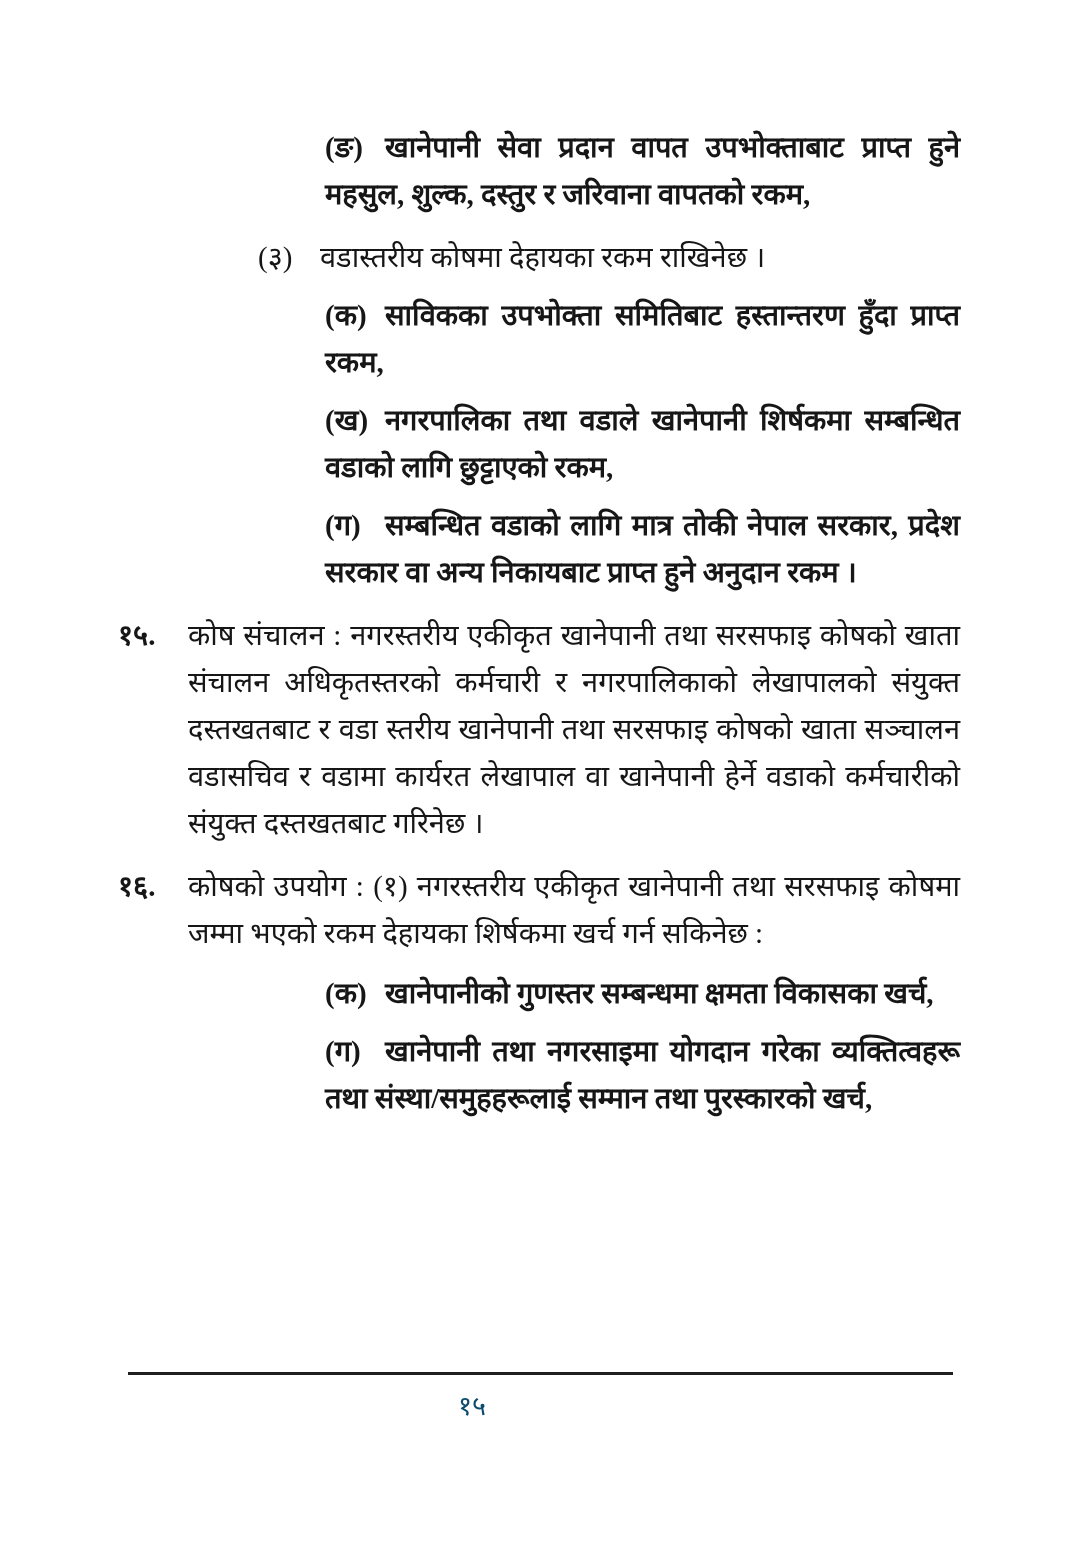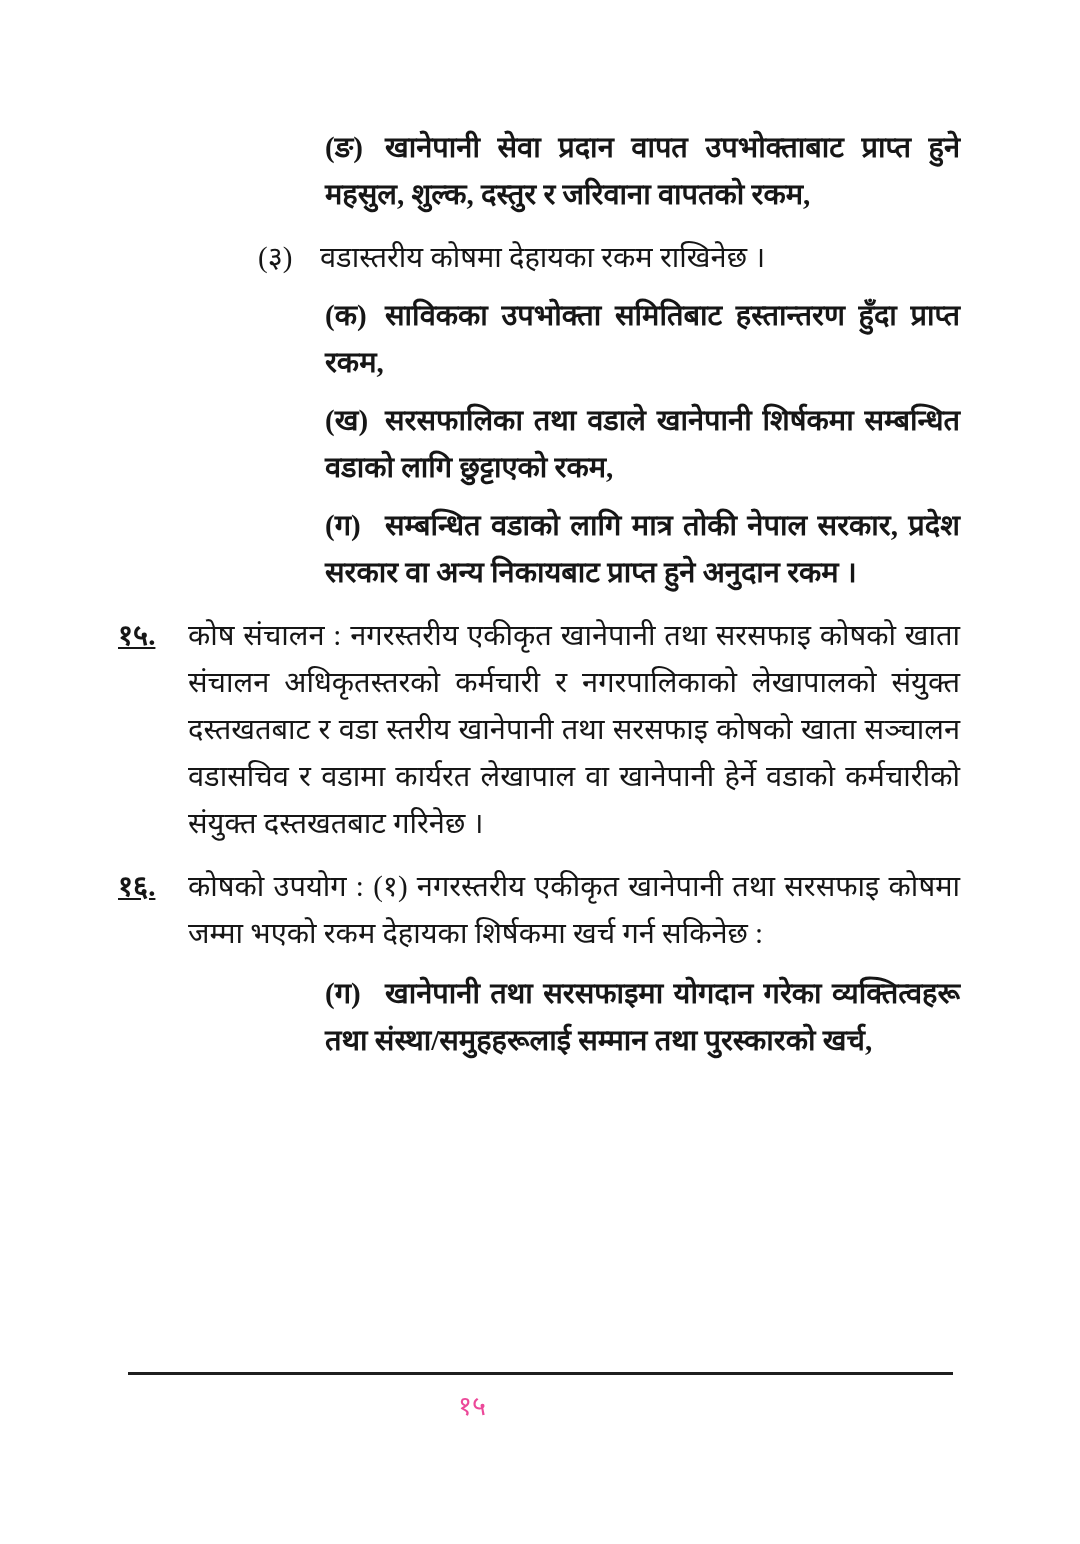--- a/index.html
+++ b/index.html
@@ -53,42 +53,41 @@
     display: inline-block;
     text-indent: 0;
   }
   .m2 { width: 60px; }
   .m1 { width: 62px; }
   .num {
     display: inline-block;
     width: 70px;
     font-weight: bold;
     text-indent: 0;
-    text-decoration: underline;
   }
   .heading {
     font-weight: normal;
   }
   .rule {
     position: absolute;
     left: 128px;
     top: 1372px;
     width: 825px;
     height: 3px;
     background: #1f1f1f;
   }
   .pagenum {
     position: absolute;
     top: 1386px;
     left: 0;
     width: 944px;
     text-align: center;
     font-size: 27px;
     line-height: 40px;
-    color: #ec4899;
+    color: #0c4a6e;
   }
 </style>
 </head>
 <body>
 
 <div class="page">
   <div class="content">
 
     <div class="clause l2">
       <span class="mk m2">(ङ)</span><span>खानेपानी सेवा प्रदान वापत उपभोक्ताबाट प्राप्त हुने महसुल, शुल्क, दस्तुर र जरिवाना वापतको रकम,</span>
@@ -97,39 +96,42 @@
 
     <div class="clause l1">
       <span class="mk m1">(३)</span><span>वडास्तरीय कोषमा देहायका रकम राखिनेछ ।</span>
     </div>
 
     <div class="clause l2">
       <span class="mk m2">(क)</span><span>साविकका उपभोक्ता समितिबाट हस्तान्तरण हुँदा प्राप्त रकम,</span>
     </div>
 
     <div class="clause l2">
-      <span class="mk m2">(ख)</span><span>सरसफालिका तथा वडाले खानेपानी शिर्षकमा सम्बन्धित वडाको लागि छुट्टाएको रकम,</span>
+      <span class="mk m2">(ख)</span><span>नगरपालिका तथा वडाले खानेपानी शिर्षकमा सम्बन्धित वडाको लागि छुट्टाएको रकम,</span>
     </div>
 
     <div class="clause l2">
       <span class="mk m2">(ग)</span><span>सम्बन्धित वडाको लागि मात्र तोकी नेपाल सरकार, प्रदेश सरकार वा अन्य निकायबाट प्राप्त हुने अनुदान रकम ।</span>
     </div>
 
     <div class="clause main">
       <span class="num">१५.</span><span class="heading">कोष संचालन :</span> <span>नगरस्तरीय एकीकृत खानेपानी तथा सरसफाइ कोषको खाता संचालन अधिकृतस्तरको कर्मचारी र नगरपालिकाको लेखापालको संयुक्त दस्तखतबाट र वडा स्तरीय खानेपानी तथा सरसफाइ कोषको खाता सञ्चालन वडासचिव र वडामा कार्यरत लेखापाल वा खानेपानी हेर्ने वडाको कर्मचारीको संयुक्त दस्तखतबाट गरिनेछ ।</span>
     </div>
 
     <div class="clause main">
       <span class="num">१६.</span><span class="heading">कोषको उपयोग :</span> <span>(१) नगरस्तरीय एकीकृत खानेपानी तथा सरसफाइ कोषमा जम्मा भएको रकम देहायका शिर्षकमा खर्च गर्न सकिनेछ :</span>
     </div>
 
+    <div class="clause l2">
+      <span class="mk m2">(क)</span><span>खानेपानीको गुणस्तर सम्बन्धमा क्षमता विकासका खर्च,</span>
+    </div>
 
 
     <div class="clause l2">
-      <span class="mk m2">(ग)</span><span>खानेपानी तथा सरसफाइमा योगदान गरेका व्यक्तित्वहरू तथा संस्था/समुहहरूलाई सम्मान तथा पुरस्कारको खर्च,</span>
+      <span class="mk m2">(ग)</span><span>खानेपानी तथा नगरसाइमा योगदान गरेका व्यक्तित्वहरू तथा संस्था/समुहहरूलाई सम्मान तथा पुरस्कारको खर्च,</span>
     </div>
 
 
   </div>
 
   <div class="rule"></div>
   <div class="pagenum">१५</div>
 </div>
 
 </body></html>

